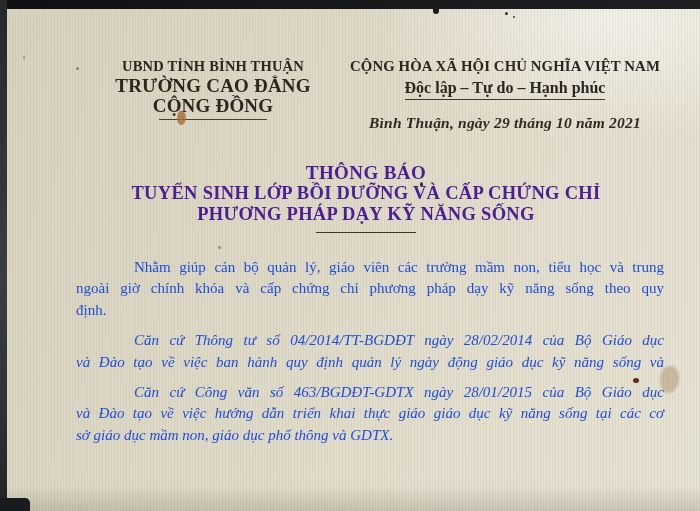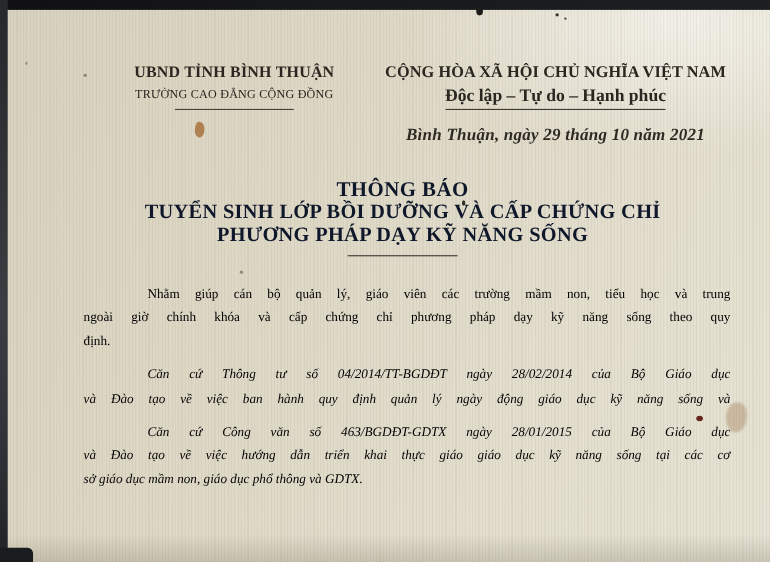--- a/index.html
+++ b/index.html
@@ -42,21 +42,21 @@
     background: #191b1e;
     border-top-right-radius: 5px;
   }
 
   
   .header-left {
     position: absolute; left: 87px; top: 57px; width: 252px;
     text-align: center; color: #2b2620;
   }
   .header-left .l1 { font-size: 14.5px; font-weight: 700; line-height: 19px; letter-spacing: 0.2px; }
-  .header-left .l2 { font-size: 11px; font-weight: 400; line-height: 20px; letter-spacing: 0.2px; }
+  .header-left .l2 { font-size: 19px; font-weight: 700; line-height: 20px; letter-spacing: 0.2px; }
   .rule-left {
     width: 108px; height: 0; margin: 3px auto 0 auto;
     border-top: 1.5px solid #45403a;
   }
 
   .header-right {
     position: absolute; left: 343px; top: 57px; width: 324px;
     text-align: center; color: #2b2620;
   }
   .header-right .l1 { font-size: 14.8px; font-weight: 700; line-height: 19px; letter-spacing: 0.1px; }
@@ -66,34 +66,34 @@
   }
   .dateline {
     margin-top: 14px;
     font-size: 15.5px; font-weight: 700; font-style: italic;
     letter-spacing: 0.2px; color: #2e2923;
   }
 
   
   .title-block {
     position: absolute; left: 35px; top: 162px; width: 662px;
-    text-align: center; color: #0f172a;
+    text-align: center; color: #4c1d95;
   }
   .title-block .t1 { font-size: 19px;   font-weight: 700; line-height: 21px; letter-spacing: 0.4px; }
   .title-block .t2 { font-size: 18.5px; font-weight: 700; line-height: 20.5px; letter-spacing: 0.3px; }
   .title-block .t3 { font-size: 18.5px; font-weight: 700; line-height: 20.5px; letter-spacing: 0.3px; }
   .rule-title {
     width: 100px; height: 0; margin: 8px auto 0 auto;
     border-top: 1.5px solid #3a352f;
   }
 
   
   .body-block {
     position: absolute; left: 76px; top: 257px; width: 588px;
-    font-size: 12px; line-height: 21.4px; color: #000000;
+    font-size: 15px; line-height: 21.4px; color: #1d4ed8;
   }
   .para { margin: 0; }
   .para.gap1 { margin-top: 9px; }
   .para.gap2 { margin-top: 9px; }
   .para.italic { font-style: italic; }
   .line { text-align: justify; text-align-last: justify; }
   .line.indent { padding-left: 58px; }
   .line.last { text-align-last: left; }
 
   

